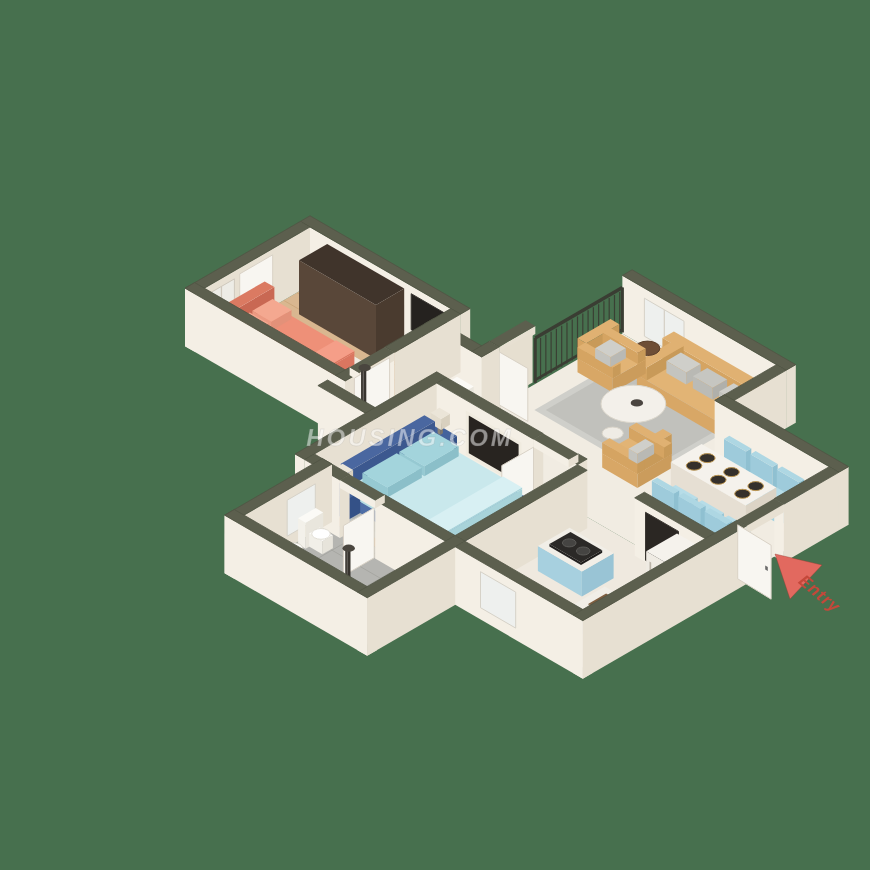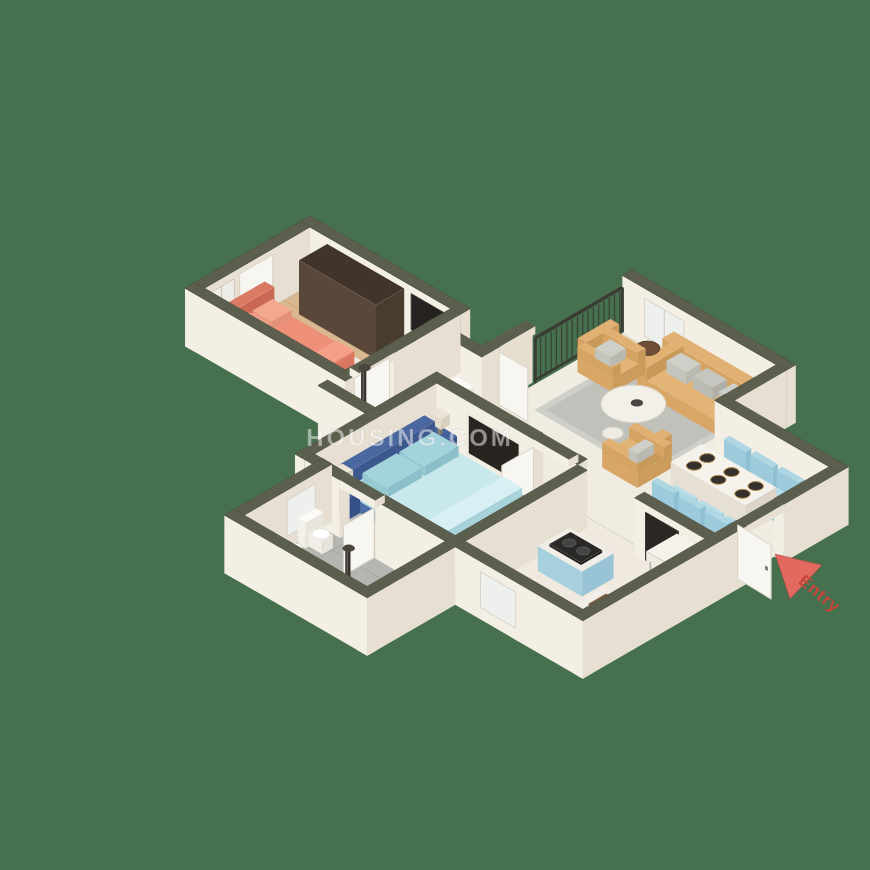--- a/index.html
+++ b/index.html
@@ -1,16 +1,16 @@
 <!DOCTYPE html>
 <html><head>
 <meta charset="utf-8">
 <style>
   html,body{margin:0;padding:0;background:#47704e;}
-  #stage{width:870px;height:750px;position:relative;overflow:hidden;}
+  #stage{width:870px;height:750px;position:relative;overflow:hidden;font-style:italic;}
   svg{display:block;}
   text{font-family:"Liberation Sans", sans-serif;}
   .watermark{font-weight:bold;font-size:24px;letter-spacing:3px;opacity:0.5;}
   .entry{font-weight:bold;font-size:17px;letter-spacing:1px;}
 </style>
 </head>
 <body>
 
 <div id="stage">
   <svg width="870" height="870" viewBox="0 0 870 870">

